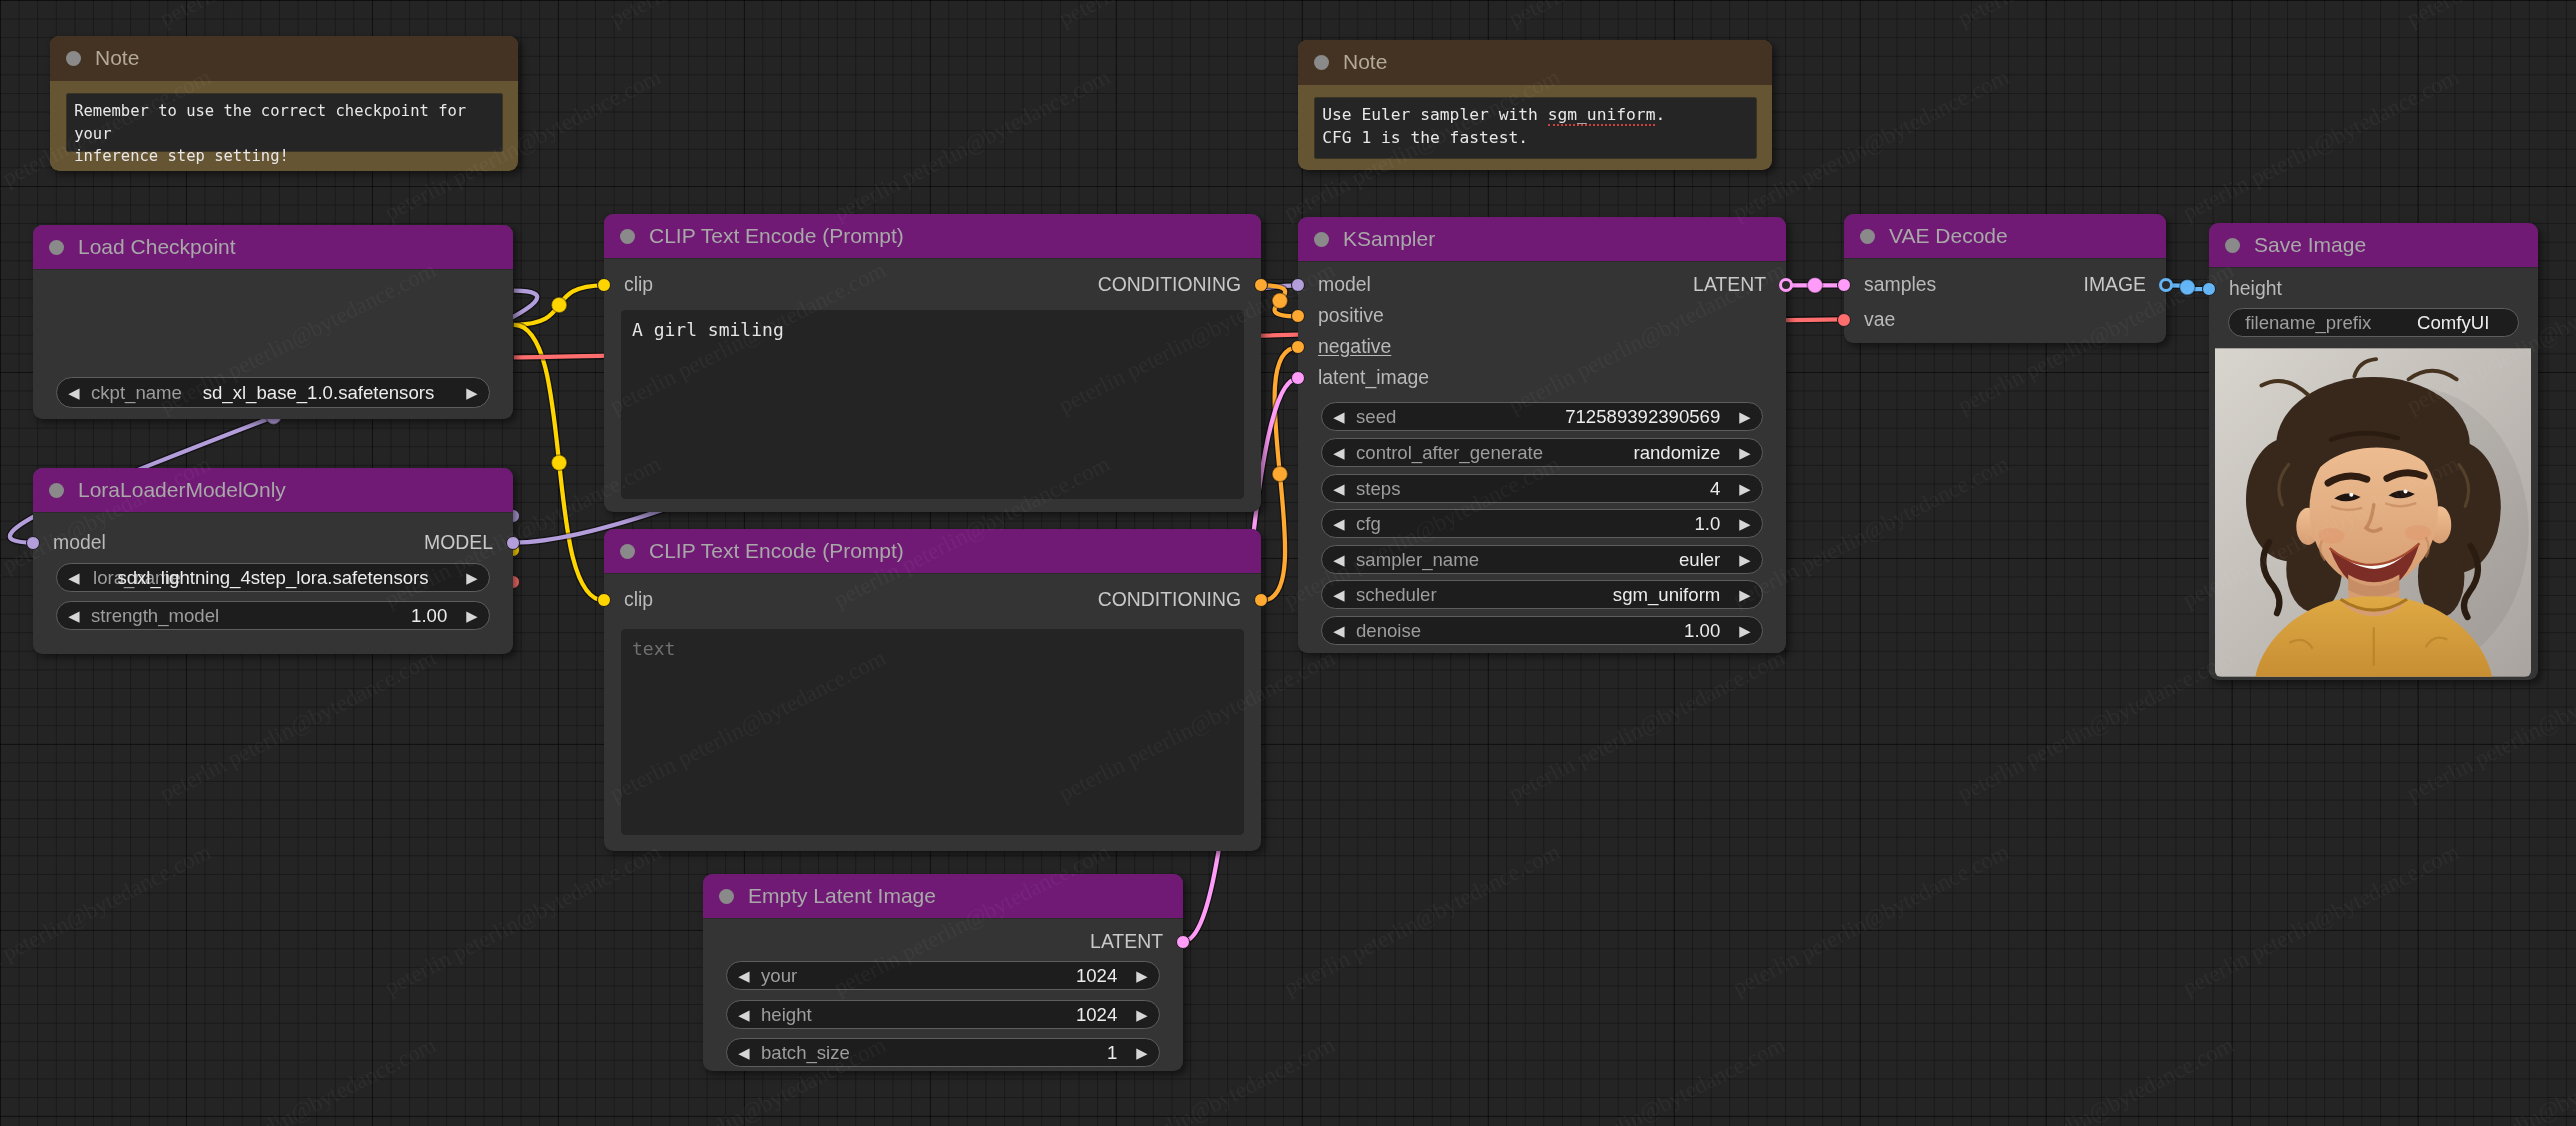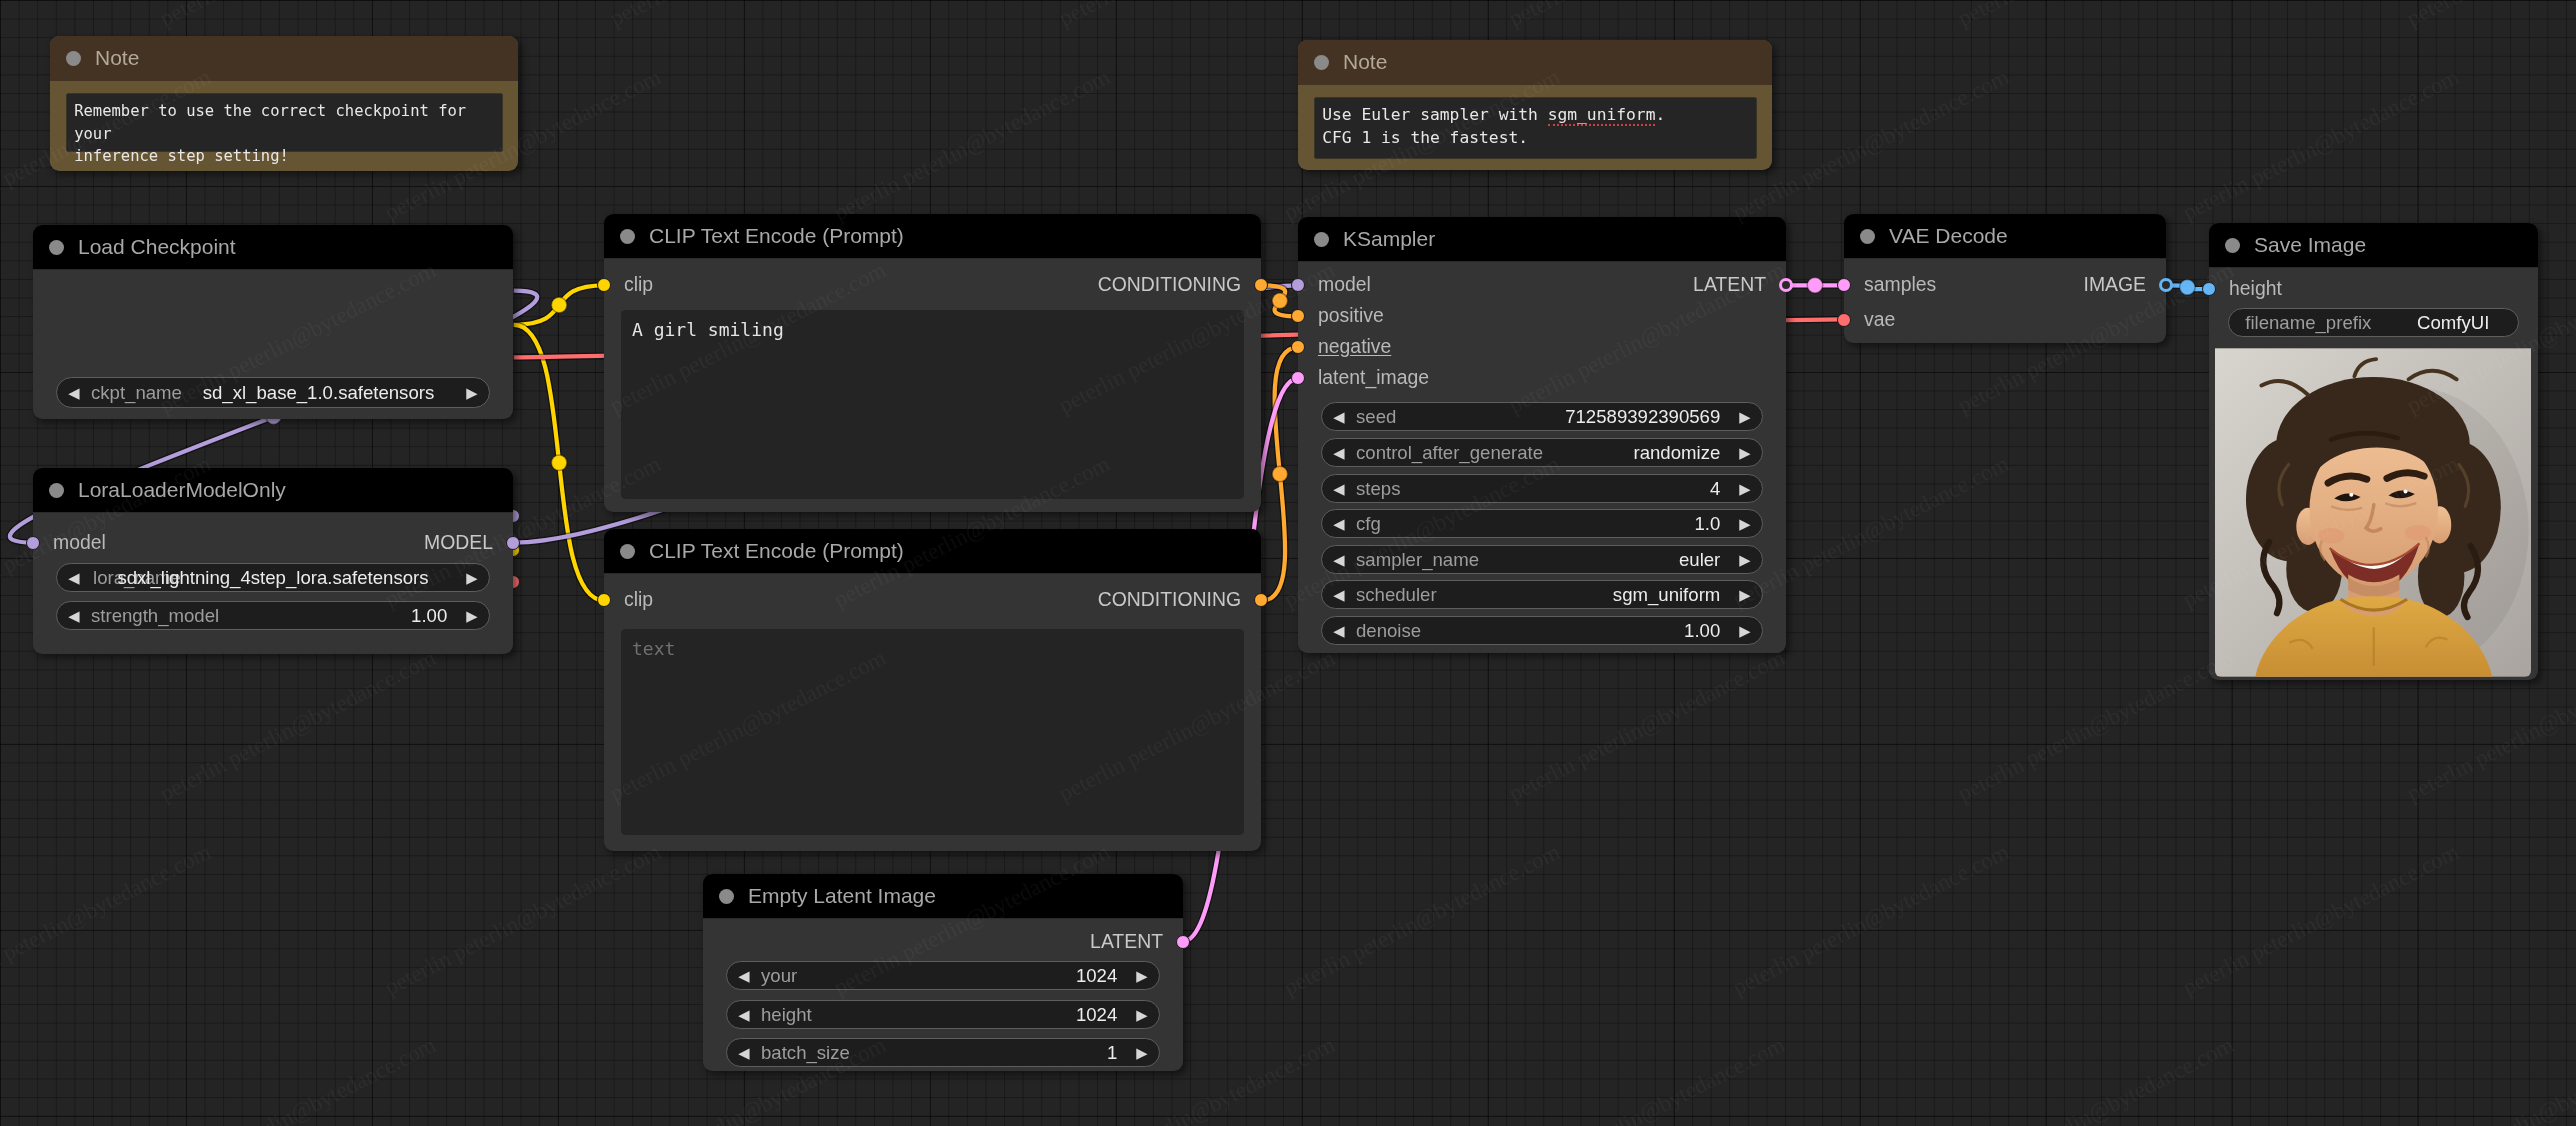--- a/index.html
+++ b/index.html
@@ -13,21 +13,21 @@
       linear-gradient(rgba(0,0,0,.40) 1.5px, transparent 1.5px),
       linear-gradient(90deg, rgba(0,0,0,.40) 1.5px, transparent 1.5px);
     background-size:18.6px 18.6px,18.6px 18.6px,186px 186px,186px 186px;
   }
   #wires{position:absolute;left:0;top:0;z-index:1;}
   .node{
     position:absolute;z-index:2;background:#343434;border-radius:9.3px;
     box-shadow:3.1px 3.1px 7.7px rgba(0,0,0,.45);
   }
   .node-header{
-    position:absolute;left:0;top:0;right:0;height:45px;background:#000000;
+    position:absolute;left:0;top:0;right:0;height:45px;background:#701a75;
     border-radius:9.3px 9.3px 0 0;border-bottom:1.5px solid #2a2a2a;box-sizing:border-box;
   }
   .tdot{position:absolute;left:15.5px;top:14.7px;width:15.5px;height:15.5px;border-radius:50%;background:#8a8a8a;}
   .title{position:absolute;left:45px;top:10px;font-size:21px;color:#a8a8a8;white-space:nowrap;}
   
   .note .node-header{background:#443322;border-bottom:none;}
   .note{background:#665533;}
   .note .title{color:#b3a998;}
   .note-text{
     position:absolute;left:15.5px;right:15.5px;top:57px;background:#252525;border:0.8px solid #3a3426;

